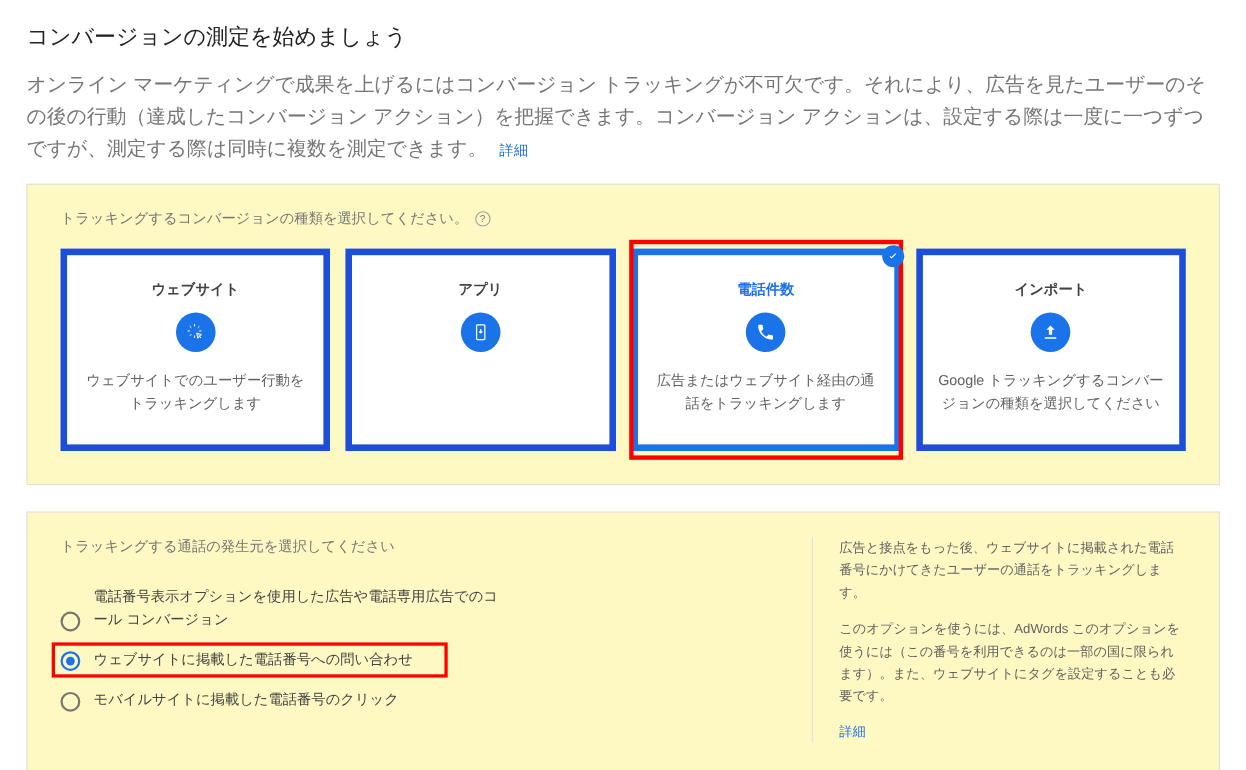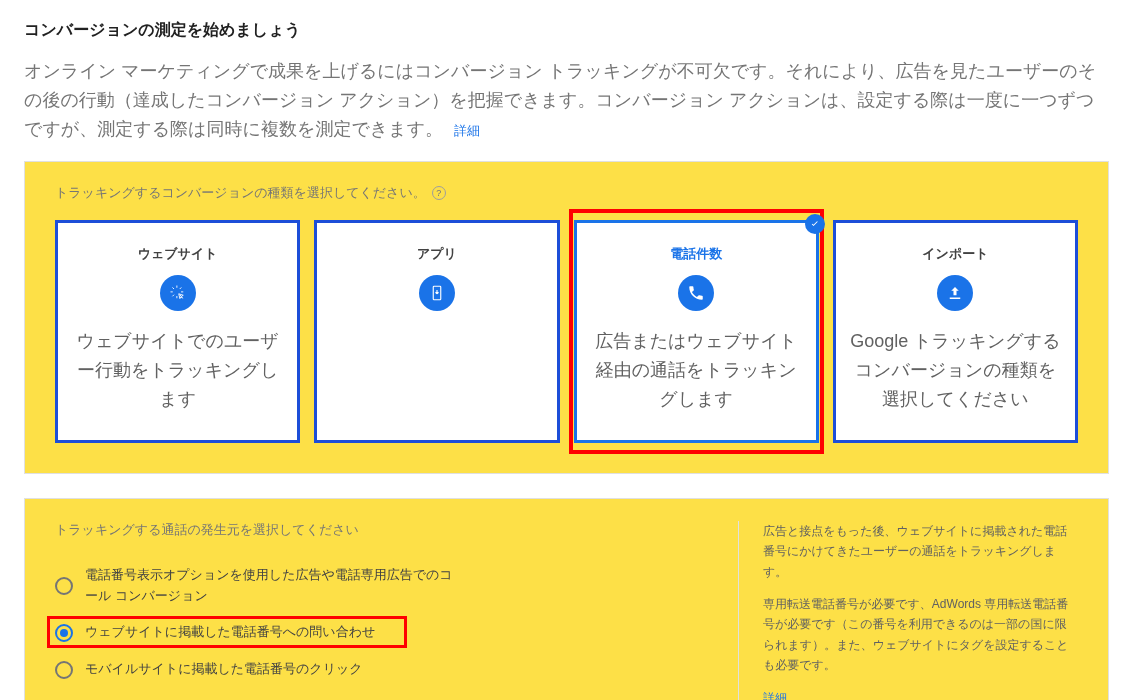--- a/index.html
+++ b/index.html
@@ -4,36 +4,36 @@
   <style>
     * { box-sizing: border-box; margin: 0; padding: 0; }
     body {
       font-family: Arial, "Hiragino Sans", "Meiryo", sans-serif;
       background: #fff;
       color: #212121;
       padding: 20px 24px;
       font-size: 13px;
     }
     .page-title {
-      font-size: 16px;
-      font-weight: 700;
+      font-size: 20px;
+      font-weight: 400;
       color: #212121;
       margin-bottom: 16px;
     }
     .intro-text {
       font-size: 18px;
       color: #757575;
       line-height: 1.6;
       margin-bottom: 4px;
     }
     .intro-wrap { margin-bottom: 18px; }
     .link { color: #1a73e8; cursor: pointer; }
     .panel {
       border: 1px solid #e0e0e0;
-      background: #fde047;
+      background: #fef9c3;
       padding: 22px 30px 30px 30px;
       margin-bottom: 24px;
     }
     .section-label {
       color: #757575;
       font-size: 13px;
       margin-bottom: 18px;
       display: flex;
       align-items: center;
       gap: 6px;
@@ -47,21 +47,21 @@
       border-radius: 50%;
       font-size: 9px;
       color: #757575;
     }
     .cards {
       display: flex;
       gap: 14px;
     }
     .card {
       flex: 1;
-      border: 3px solid #1d4ed8;
+      border: 6px solid #1d4ed8;
       background: #fff;
       text-align: center;
       padding: 22px 14px 26px 14px;
       position: relative;
       cursor: pointer;
     }
     .card-title {
       font-size: 13px;
       font-weight: 700;
       color: #424242;
@@ -72,21 +72,21 @@
     .card .circle-icon {
       width: 36px; height: 36px;
       border-radius: 50%;
       background: #1a73e8;
       display: inline-flex;
       align-items: center; justify-content: center;
       margin-bottom: 16px;
     }
     .card .circle-icon svg { fill: #fff; width: 18px; height: 18px; }
     .card-desc {
-      font-size: 18px;
+      font-size: 13px;
       color: #616161;
       line-height: 1.6;
     }
     .highlight-box {
       position: absolute;
       border: 4px solid #ff0000;
       pointer-events: none;
     }
     .highlight-card {
       top: -14px; left: -8px; right: -8px; bottom: -14px;
@@ -113,21 +113,21 @@
       border-left: 1px solid #e0e0e0;
       padding-left: 24px;
       font-size: 12px;
       color: #616161;
       line-height: 1.7;
     }
     .lower-right p { margin-bottom: 12px; }
     .radio-group { margin-top: 6px; }
     .radio-row {
       display: flex;
-      align-items: center;
+      align-items: flex-end;
       gap: 12px;
       padding: 8px 0;
       position: relative;
       cursor: pointer;
     }
     .radio-circle {
       width: 18px; height: 18px;
       border: 2px solid #757575;
       border-radius: 50%;
       flex-shrink: 0;
@@ -262,21 +262,21 @@
 
       <label class="radio-row">
         <span class="radio-circle"></span>
         <span class="radio-label">モバイルサイトに掲載した電話番号のクリック</span>
       </label>
 
     </div>
   </div>
   <div class="lower-right">
     <p>広告と接点をもった後、ウェブサイトに掲載された電話番号にかけてきたユーザーの通話をトラッキングします。</p>
-    <p>専用転送電話番号が必要です、AdWords 専用転送電話番号が必要です（この番号を利用できるのは一部の国に限られます）。また、ウェブサイトにタグを設定することも必要です。</p>
+    <p>このオプションを使うには、AdWords このオプションを使うには（この番号を利用できるのは一部の国に限られます）。また、ウェブサイトにタグを設定することも必要です。</p>
     <span class="link">詳細</span>
   </div>
 </div>
 
 <div class="footer-actions">
   <button class="btn-primary">続行</button>
   <button class="btn-cancel">キャンセル</button>
 </div>
 
 </body></html>

